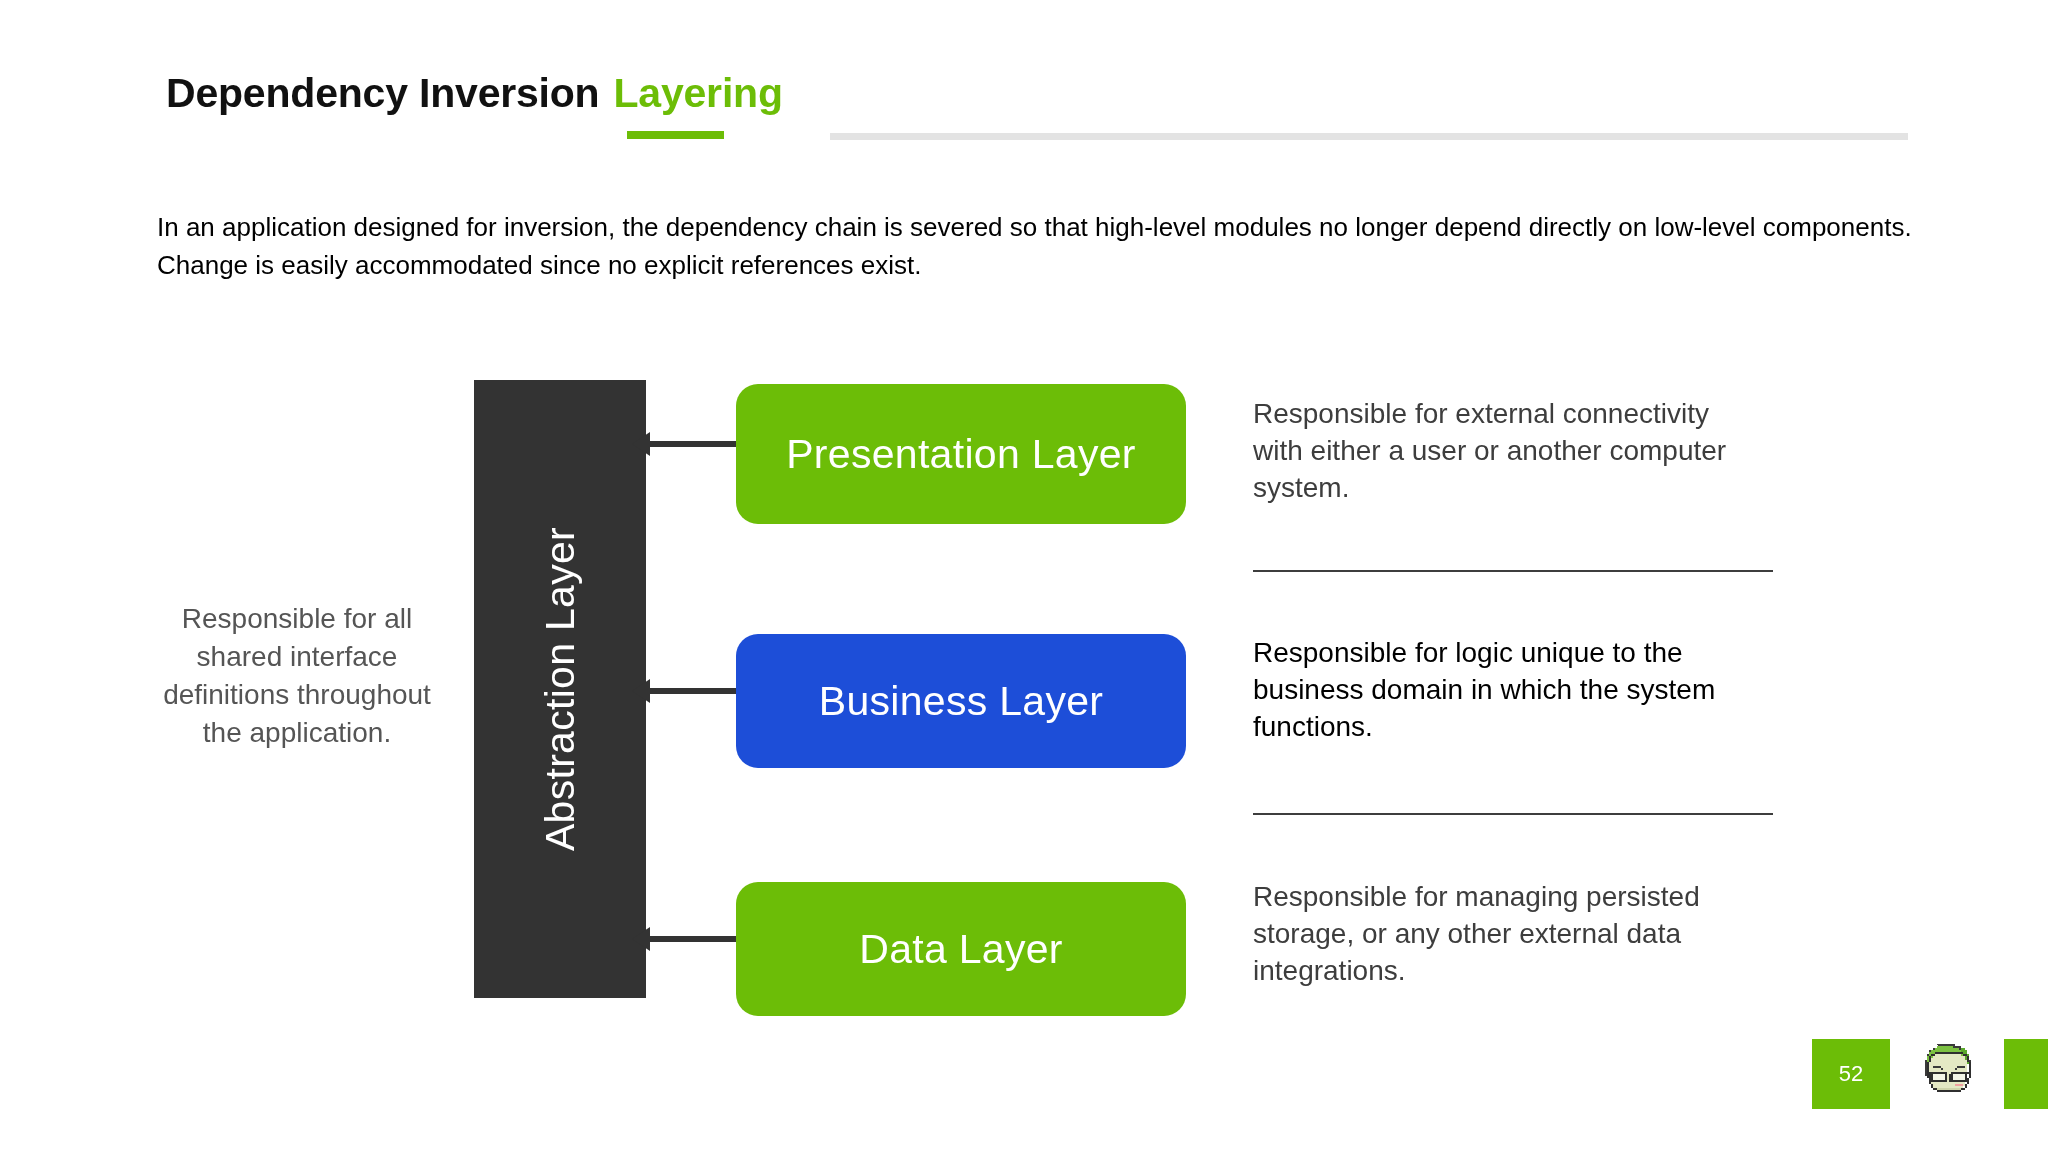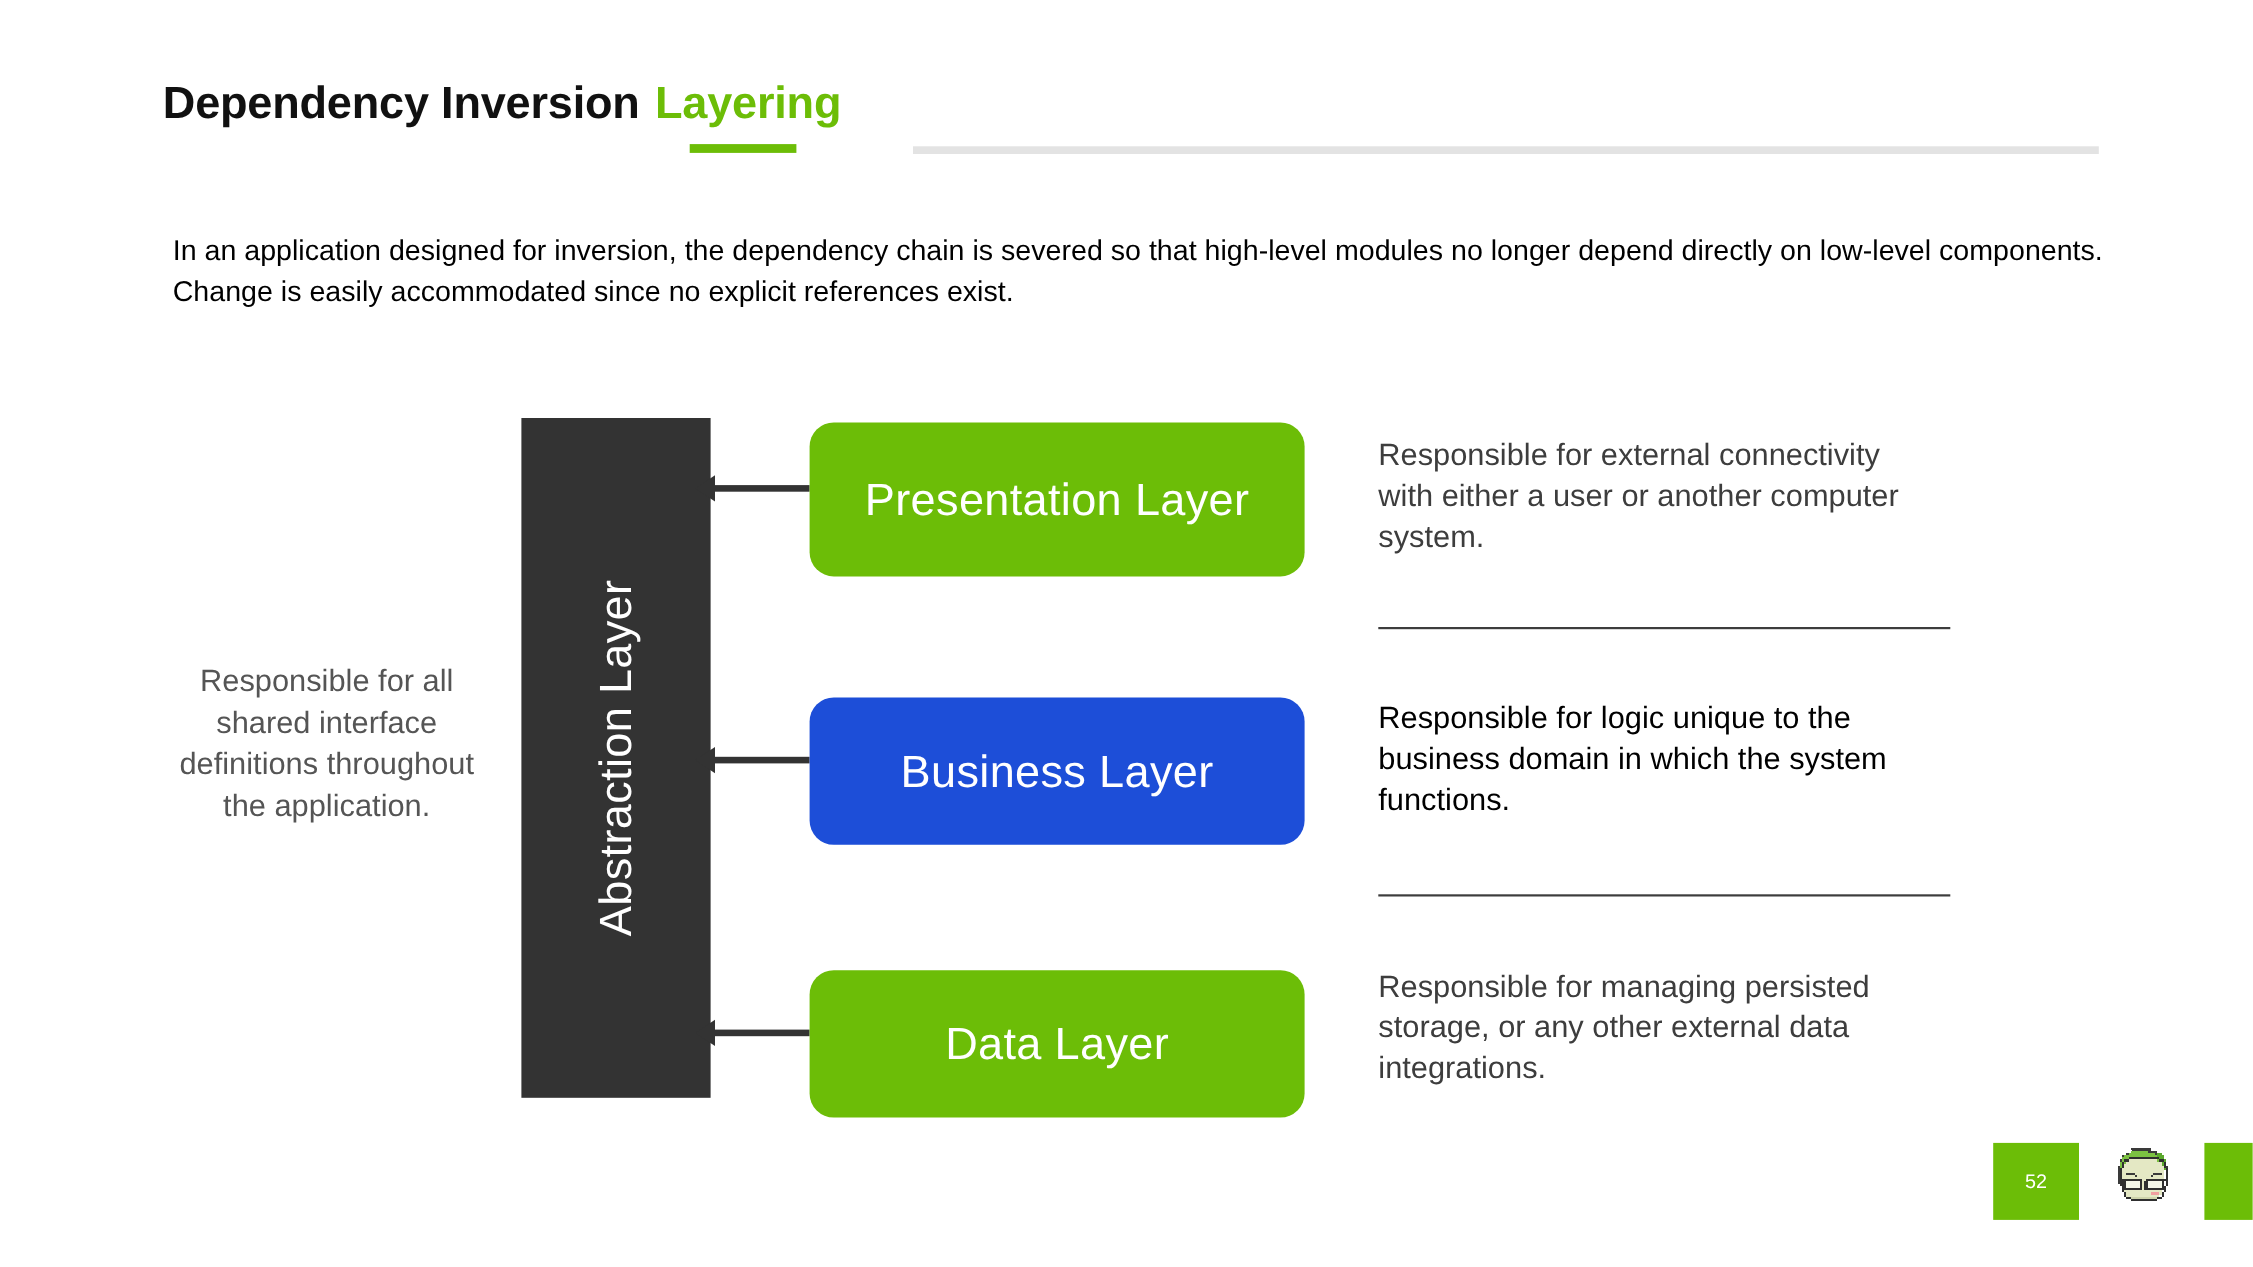--- a/index.html
+++ b/index.html
@@ -13,21 +13,21 @@
   .slide {
     position: relative;
     width: 2048px;
     height: 1152px;
     background: #ffffff;
   }
 
   
   .title-row {
     position: absolute;
-    left: 148px;
+    left: 166px;
     top: 70px;
     display: flex;
     align-items: baseline;
     white-space: nowrap;
   }
   .title-main {
     font-size: 41px;
     font-weight: 700;
     color: #111111;
     letter-spacing: -0.2px;
@@ -179,21 +179,21 @@
     top: 1039px;
     width: 78px;
     height: 70px;
     background: #6cbd07;
     display: flex;
     align-items: center;
     justify-content: center;
   }
   .page-num {
     color: #ffffff;
-    font-size: 18px;
+    font-size: 22px;
     font-weight: 400;
   }
   .avatar {
     position: absolute;
     left: 1919px;
     top: 1040px;
     width: 62px;
     height: 66px;
   }
   .green-tab {

